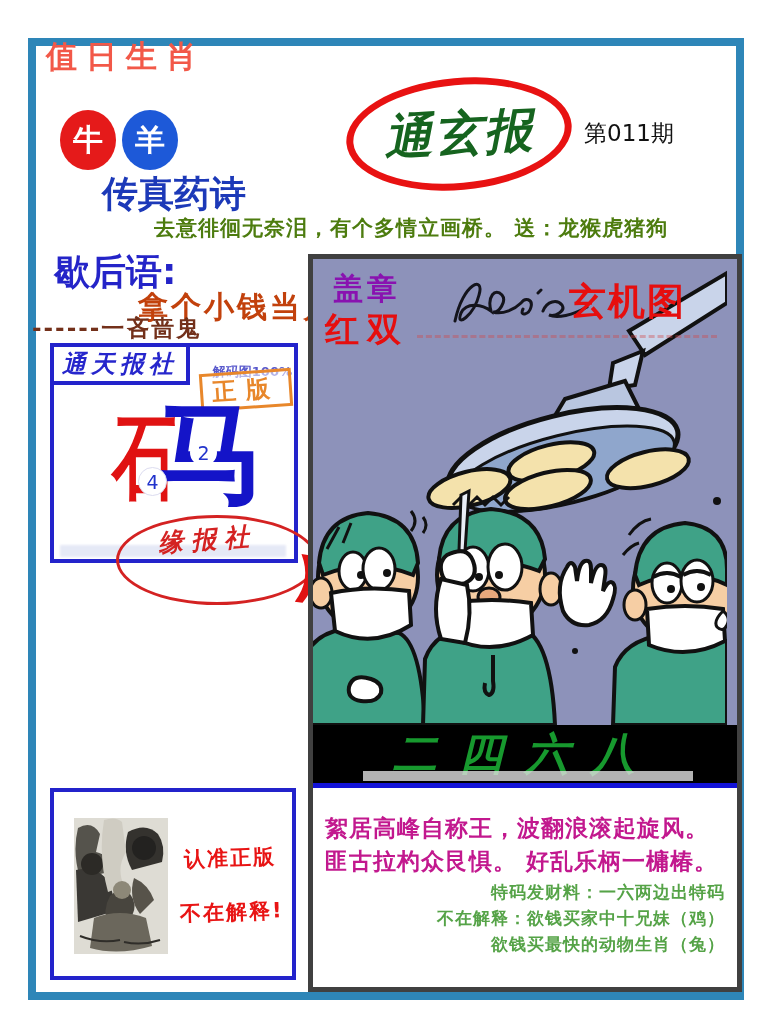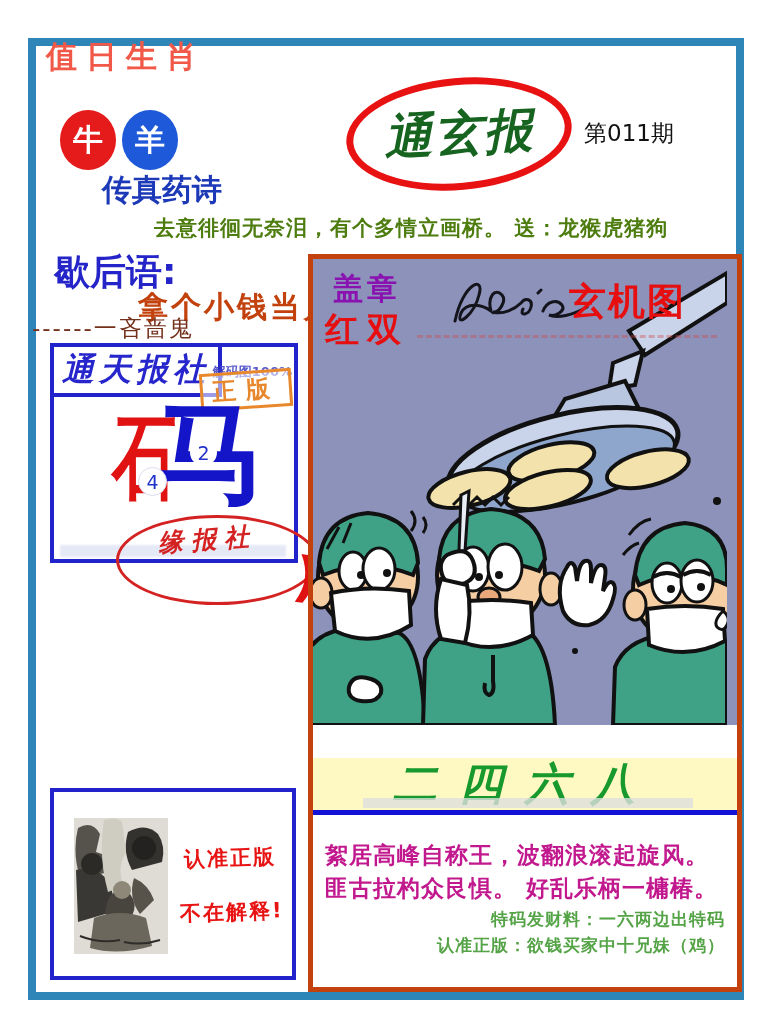--- a/index.html
+++ b/index.html
@@ -10,65 +10,65 @@
   .abs{position:absolute;}
   
   .outer-frame{left:28px;top:38px;width:700px;height:946px;border:8px solid #2e86b8;background:#fff;}
 
   
   .duty-label{left:46px;top:36px;font-size:31px;font-weight:bold;color:#f25848;letter-spacing:9px;}
   .zodiac-circle{width:56px;height:60px;border-radius:50%;display:flex;align-items:center;justify-content:center;
     color:#fff;font-size:30px;font-weight:bold;}
   .circle-ox{left:60px;top:110px;background:#e51a1a;}
   .circle-sheep{left:122px;top:110px;background:#1d59d8;}
-  .fax-label{left:102px;top:170px;font-size:30px;font-weight:bold;color:#1c39b8;}
+  .fax-label{left:102px;top:170px;font-size:36px;font-weight:bold;color:#1c39b8;}
   .masthead-oval{left:346px;top:78px;width:212px;height:98px;border:7px solid #e81212;border-radius:50%;
     display:flex;align-items:center;justify-content:center;transform:rotate(-5deg);background:#fff;}
   .masthead-text{font-size:48px;font-weight:bold;color:#16641f;font-style:italic;letter-spacing:2px;transform:rotate(2deg);}
   .issue{left:584px;top:118px;font-size:23px;color:#111;}
   .fax-poem{left:154px;top:214px;font-size:21px;font-weight:bold;color:#4d7c0f;letter-spacing:1px;}
 
   .riddle-label{left:54px;top:248px;font-size:36px;font-weight:bold;color:#2424c8;}
   .riddle-line{left:138px;top:287px;font-size:30px;font-weight:bold;color:#c2410c;letter-spacing:3px;}
-  .riddle-answer{left:32px;top:313px;font-size:23px;font-weight:normal;color:#73301a;letter-spacing:2px;}
+  .riddle-answer{left:32px;top:313px;font-size:23px;font-weight:bold;color:#73301a;letter-spacing:2px;}
 
   
   .code-box{left:50px;top:343px;width:240px;height:212px;border:4px solid #2323cb;background:#fff;}
-  .code-agency{left:-4px;top:-4px;border:4px solid #2323cb;padding:1px 8px;font-size:32px;font-weight:bold;
+  .code-agency{left:-4px;top:-4px;border:4px solid #2323cb;padding:1px 8px;font-size:24px;font-weight:bold;
     color:#2626cc;letter-spacing:5px;background:#fff;font-style:italic;}
   .code-watermark{right:2px;top:16px;font-size:13px;font-weight:bold;color:#3d3dc4;opacity:.85;}
   .code-stamp{left:146px;top:24px;border:3px solid #e8872b;color:#e8872b;font-size:24px;font-weight:bold;
     padding:0 9px;letter-spacing:10px;transform:rotate(-4deg);background:rgba(255,255,255,.55);}
   .char-red{left:58px;top:64px;font-size:92px;line-height:1;font-weight:bold;color:#e01212;
     transform:scaleX(.7);transform-origin:left top;font-family:"DejaVu Serif","Liberation Serif",serif;}
   .char-blue{left:100px;top:50px;font-size:112px;line-height:1;font-weight:bold;color:#1414c8;
     font-family:"DejaVu Serif","Liberation Serif",serif;}
   .num-circle{width:27px;height:27px;border-radius:50%;background:#fff;display:flex;align-items:center;
     justify-content:center;font-size:19px;color:#2233cc;}
   .num-2{left:136px;top:92px;}
   .num-4{left:84px;top:120px;border:1px solid #dcdcf0;}
   .code-faint-band{left:6px;bottom:2px;width:226px;height:12px;background:#cdd4ef;opacity:.5;filter:blur(1px);}
   .code-bottom-arc{left:62px;top:168px;width:196px;height:84px;border:3px solid #d42222;border-radius:50%;
     background:transparent;}
   .code-bottom-stamp{left:104px;top:176px;font-size:25px;font-weight:bold;color:#d42222;font-style:italic;
     letter-spacing:8px;transform:rotate(-4deg);}
   .paren-mark{left:294px;top:546px;font-size:54px;font-weight:bold;color:#e01212;transform:rotate(8deg);}
 
   
-  .mystery-box{left:308px;top:254px;width:424px;height:728px;border:5px solid #c2410c;background:#fff;
+  .mystery-box{left:308px;top:254px;width:424px;height:728px;border:5px solid #404040;background:#fff;
     display:flex;flex-direction:column;}
   .cartoon{position:relative;height:466px;background:#8d92ba;overflow:hidden;flex:none;}
   .seal-label{left:20px;top:10px;font-size:30px;font-weight:bold;color:#8912b0;letter-spacing:4px;}
   .seal-name{left:12px;top:48px;font-size:34px;font-weight:bold;color:#e60e0e;letter-spacing:8px;}
   .mystery-title{left:256px;top:18px;font-size:37px;font-weight:bold;color:#e60e0e;letter-spacing:2px;}
   .sig-svg{left:128px;top:14px;}
   .faint-dashes{left:104px;top:76px;width:300px;border-top:3px dashed rgba(210,70,70,.38);}
   .cartoon-svg{left:0;top:0;}
 
-  .code-row{height:52px;flex:none;display:flex;align-items:center;justify-content:center;background:#fef9c3;position:relative;margin-top:33px;}
+  .code-row{height:58px;flex:none;display:flex;align-items:center;justify-content:center;background:#000000;position:relative;}
   .code-row-text{font-size:44px;font-weight:bold;color:#17992e;letter-spacing:22px;font-style:italic;}
   .code-row-shadow{position:absolute;left:50px;bottom:2px;width:330px;height:10px;background:#dfdfdf;opacity:.8;}
 
   .analysis{flex:1;border-top:5px solid #1313d8;padding:24px 12px 0 12px;background:#fff;}
   .poem-line{font-size:23px;font-weight:bold;color:#c2188e;letter-spacing:1px;line-height:1.45;}
   .analysis-title{margin-top:12px;text-align:center;font-size:20px;font-weight:bold;color:#4d9c3e;letter-spacing:2px;}
   .analysis-line{font-size:17px;font-weight:bold;color:#55a347;line-height:1.55;letter-spacing:1px;text-align:right;}
 
   
   .genuine-box{left:50px;top:788px;width:238px;height:184px;border:4px solid #2323cb;background:#fff;}
@@ -197,21 +197,22 @@
 
   <div class="code-row">
     <div class="code-row-shadow"></div>
     <span class="code-row-text">二四六八</span>
   </div>
 
   <div class="analysis">
     <div class="poem-line">絮居高峰自称王，波翻浪滚起旋风。</div>
     <div class="poem-line">匪古拉杓众艮惧。 好乱乐柄一槦椿。</div>
     <div class="analysis-line">特码发财料：一六两边出特码</div>
-    <div class="analysis-line">认准正版：欲钱买家中十兄妹（鸡）</div>
+    <div class="analysis-line">不在解释：欲钱买家中十兄妹（鸡）</div>
+    <div class="analysis-line">欲钱买最快的动物生肖（兔）</div>
   </div>
 </div>
 
 <div class="abs genuine-box">
   <svg class="abs etching" width="94" height="136" viewBox="0 0 94 136">
     <rect x="0" y="0" width="94" height="136" fill="#dedcd4"></rect>
     <path d="M4 10 q14 -8 22 6 l-4 18 q16 4 14 20 l-30 6 q-8 -26 -2 -50 Z" fill="#55534c"></path>
     <path d="M2 52 q18 -4 30 8 q10 14 6 34 l-34 10 Z" fill="#3a3834"></path>
     <circle cx="18" cy="46" r="11" fill="#2c2a26"></circle>
     <path d="M54 14 q18 -10 30 2 q8 12 4 28 l-30 8 q-10 -18 -4 -38 Z" fill="#34322e"></path>

